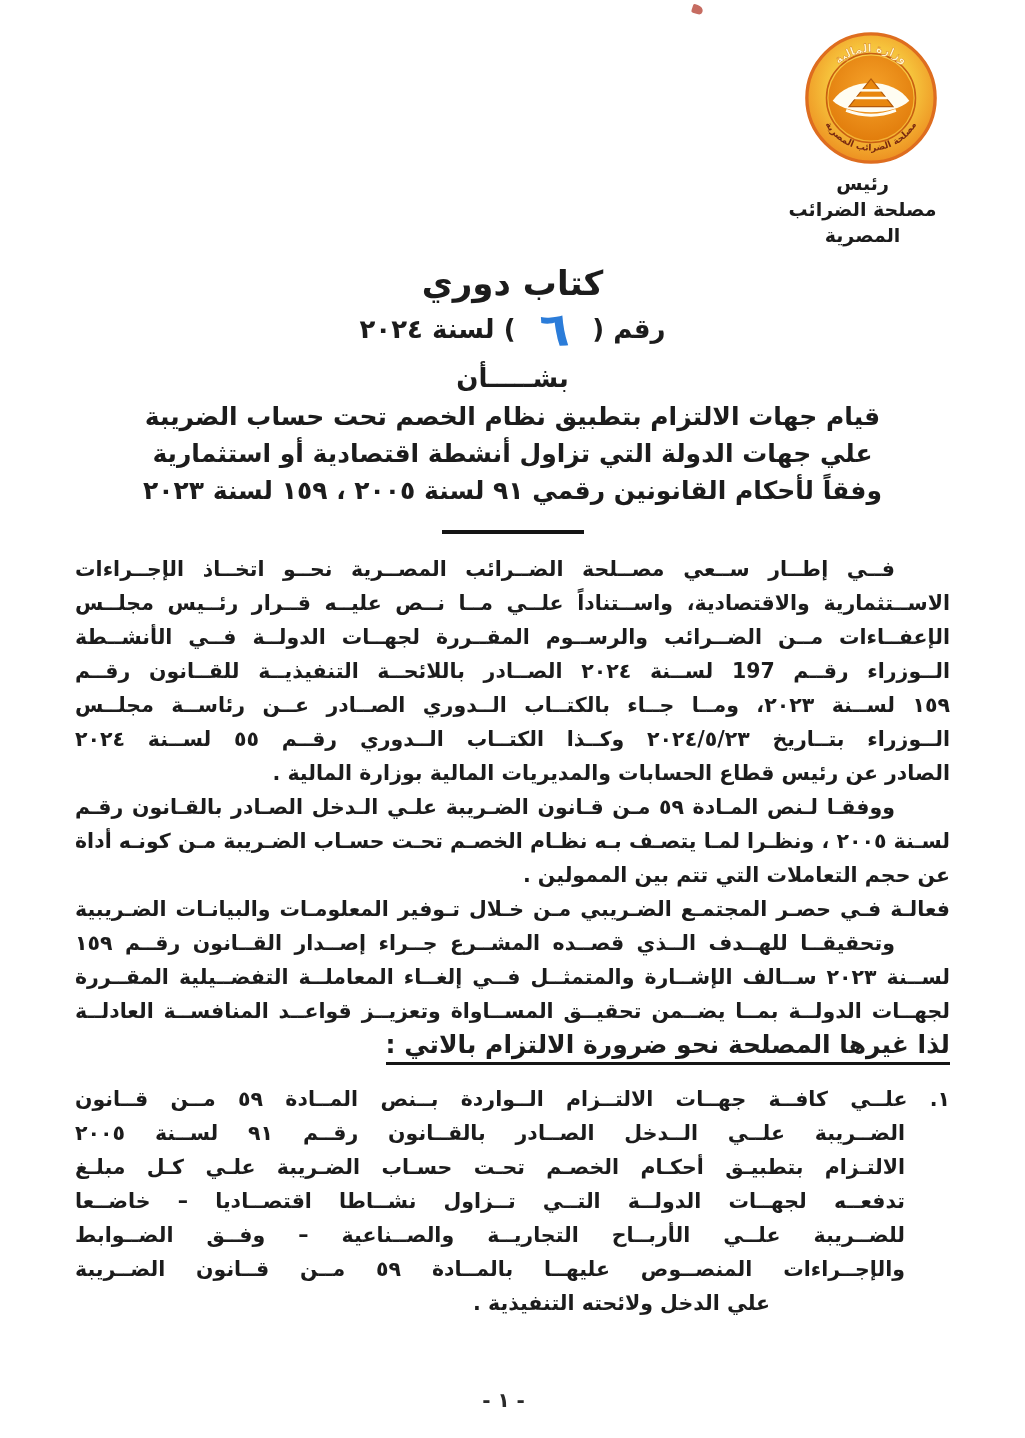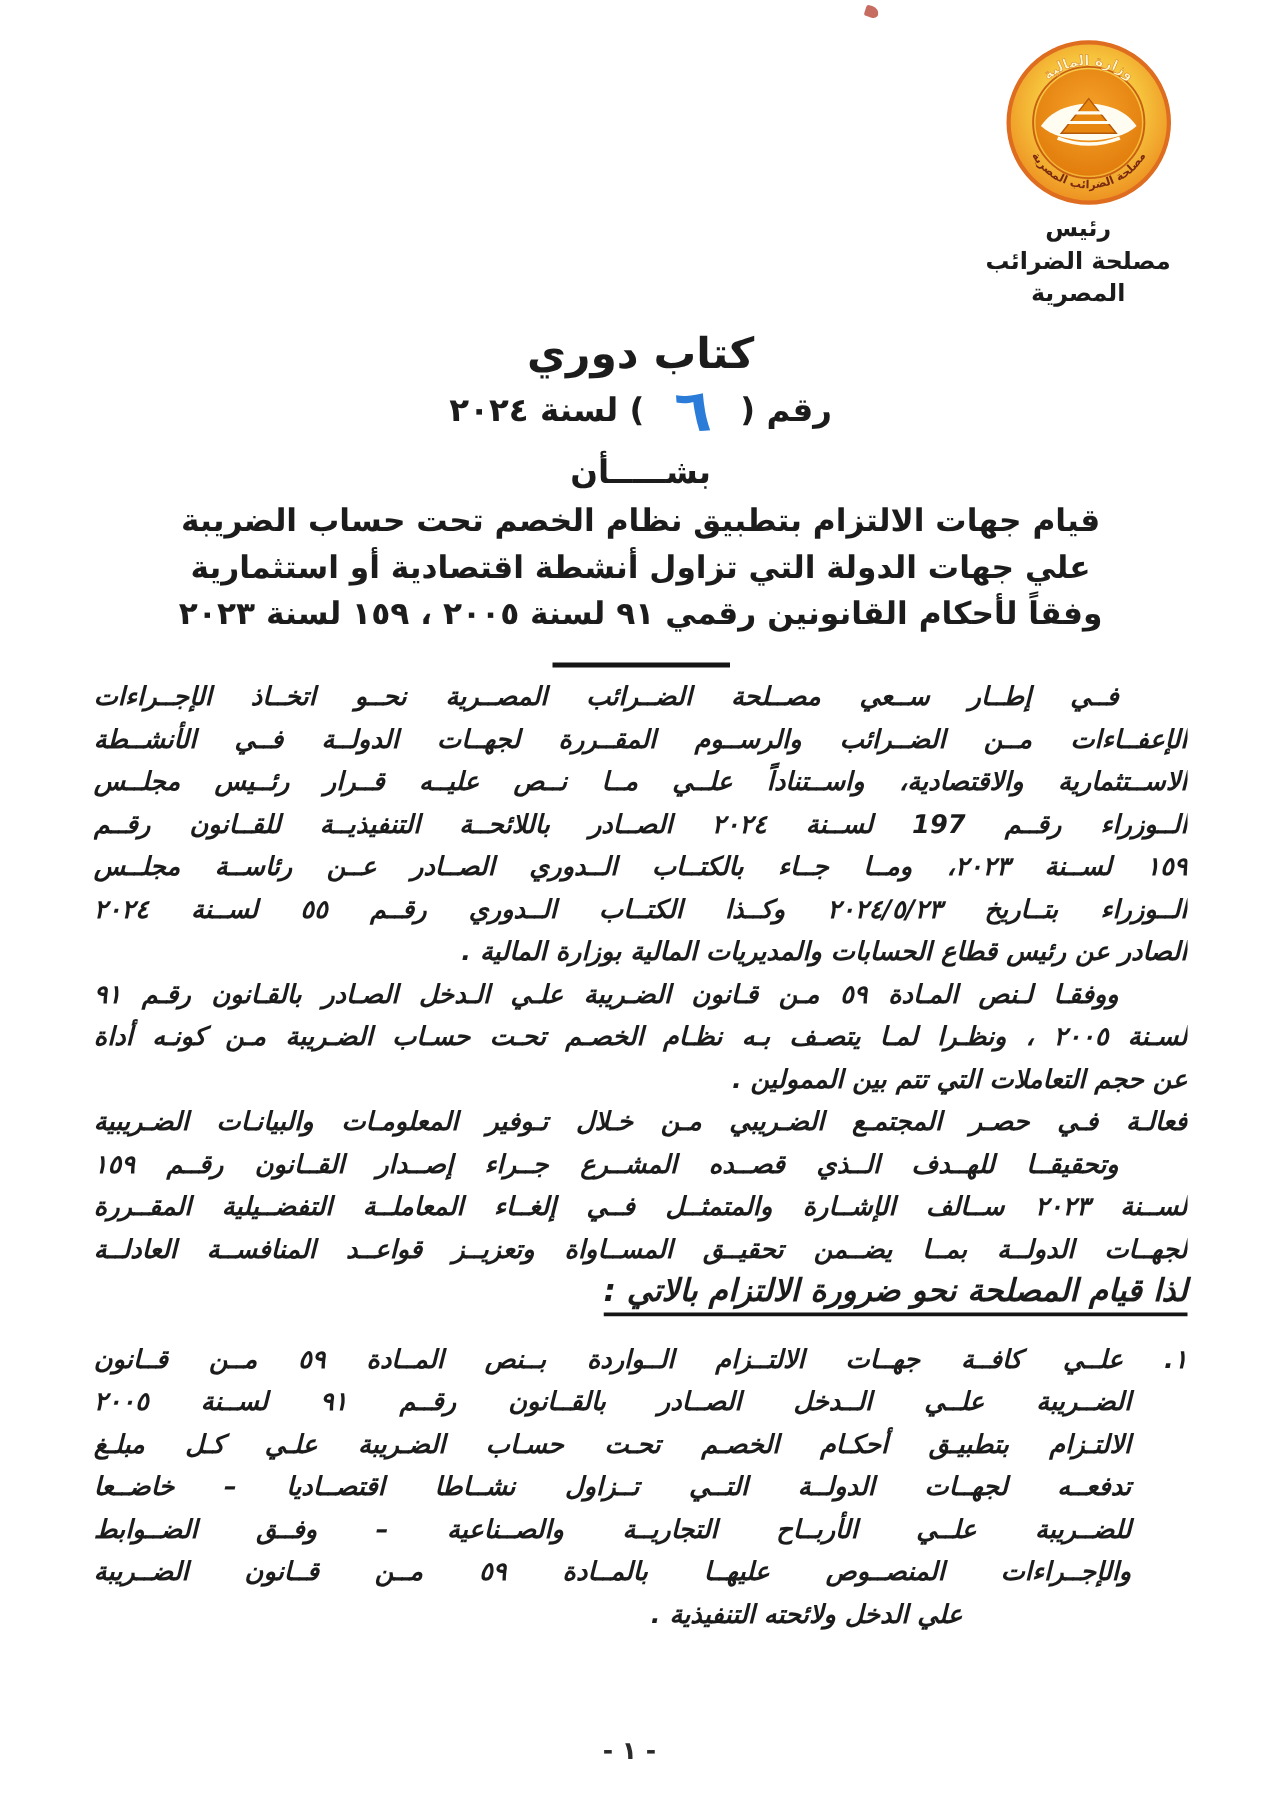--- a/index.html
+++ b/index.html
@@ -29,21 +29,21 @@
   .t1{font-size:34px;height:34px;line-height:34px;}
   .t2{font-size:26px;height:58px;line-height:58px;}
   .blue-num{
     display:inline-block;color:#2b7cd9;font-size:47px;font-weight:bold;
     line-height:1;vertical-align:-8px;padding:0 24px;transform:rotate(-4deg);
   }
   .t3{font-size:26px;height:40px;line-height:40px;}
   .t4{font-size:25px;height:37px;line-height:37px;letter-spacing:-0.3px;}
   .rule{width:142px;height:4px;background:#151515;margin:21px auto 0 auto;}
   
-  .bodyblock{position:absolute;top:540px;left:75px;right:75px;font-style:italic;}
+  .bodyblock{position:absolute;top:552px;left:75px;right:75px;}
   .line{
     height:34px;line-height:34px;font-size:20.5px;font-weight:bold;
     text-align:justify;text-align-last:justify;overflow:hidden;
     letter-spacing:-0.2px;white-space:normal;
   }
   .line.fi{padding-right:55px;}
   .line.pl{text-align:right;text-align-last:right;white-space:nowrap;}
   .line.cont{padding-right:45px;}
   .line.deep{padding-right:180px;text-align:right;text-align-last:right;white-space:nowrap;}
   .heading{
@@ -109,38 +109,38 @@
     </div>
     <div class="t3">بشـــــأن</div>
     <div class="t4">قيام جهات الالتزام بتطبيق نظام الخصم تحت حساب الضريبة</div>
     <div class="t4">علي جهات الدولة التي تزاول أنشطة اقتصادية أو استثمارية</div>
     <div class="t4">وفقاً لأحكام القانونين رقمي ٩١ لسنة ٢٠٠٥ ، ١٥٩ لسنة ٢٠٢٣</div>
     <div class="rule"></div>
   </div>
 
   <div class="bodyblock">
     <div class="line fi">فــي إطــار ســعي مصــلحة الضــرائب المصــرية نحــو اتخــاذ الإجــراءات</div>
+    <div class="line">الاســتثمارية والاقتصادية، واســتناداً علــي مــا نــص عليــه قــرار رئــيس مجلــس</div>
     <div class="line">الإعفــاءات مــن الضــرائب والرســوم المقــررة لجهــات الدولــة فــي الأنشــطة</div>
-    <div class="line">الاســتثمارية والاقتصادية، واســتناداً علــي مــا نــص عليــه قــرار رئــيس مجلــس</div>
     <div class="line">الــوزراء رقــم 197 لســنة ٢٠٢٤ الصــادر باللائحــة التنفيذيــة للقــانون رقــم</div>
     <div class="line">١٥٩ لســنة ٢٠٢٣، ومــا جــاء بالكتــاب الــدوري الصــادر عــن رئاســة مجلــس</div>
     <div class="line">الــوزراء بتــاريخ ٢٠٢٤/٥/٢٣ وكــذا الكتــاب الــدوري رقــم ٥٥ لســنة ٢٠٢٤</div>
     <div class="line pl">الصادر عن رئيس قطاع الحسابات والمديريات المالية بوزارة المالية .</div>
 
     <div class="line fi">ووفقـا لـنص المـادة ٥٩ مـن قـانون الضـريبة علـي الـدخل الصـادر بالقـانون رقـم ٩١</div>
     <div class="line">لسـنة ٢٠٠٥ ، ونظـرا لمـا يتصـف بـه نظـام الخصـم تحـت حسـاب الضـريبة مـن كونـه أداة</div>
     <div class="line pl">عن حجم التعاملات التي تتم بين الممولين .</div>
     <div class="line">فعالـة فـي حصـر المجتمـع الضـريبي مـن خـلال تـوفير المعلومـات والبيانـات الضـريبية</div>
 
     <div class="line fi">وتحقيقــا للهــدف الــذي قصــده المشــرع جــراء إصــدار القــانون رقــم ١٥٩</div>
     <div class="line">لســنة ٢٠٢٣ ســالف الإشــارة والمتمثــل فــي إلغــاء المعاملــة التفضــيلية المقــررة</div>
     <div class="line">لجهــات الدولــة بمــا يضــمن تحقيــق المســاواة وتعزيــز قواعــد المنافســة العادلــة</div>
 
     <div class="heading">
-      <span>لذا قيام المصلحة نحو ضرورة الالتزام بالاتي :</span>
+      <span>لذا غيرها المصلحة نحو ضرورة الالتزام بالاتي :</span>
     </div>
 
     <div class="line">١. علــي كافــة جهــات الالتــزام الــواردة بــنص المــادة ٥٩ مــن قــانون</div>
     <div class="line cont">الضــريبة علــي الــدخل الصــادر بالقــانون رقــم ٩١ لســنة ٢٠٠٥</div>
     <div class="line cont">الالتـزام بتطبيـق أحكـام الخصـم تحـت حسـاب الضـريبة علـي كـل مبلـغ</div>
     <div class="line cont">تدفعــه لجهــات الدولــة التــي تــزاول نشــاطا اقتصــاديا – خاضــعا</div>
     <div class="line cont">للضــريبة علــي الأربــاح التجاريــة والصــناعية – وفــق الضــوابط</div>
     <div class="line cont">والإجــراءات المنصــوص عليهــا بالمــادة ٥٩ مــن قــانون الضــريبة</div>
     <div class="line deep">علي الدخل ولائحته التنفيذية .</div>
   </div>

